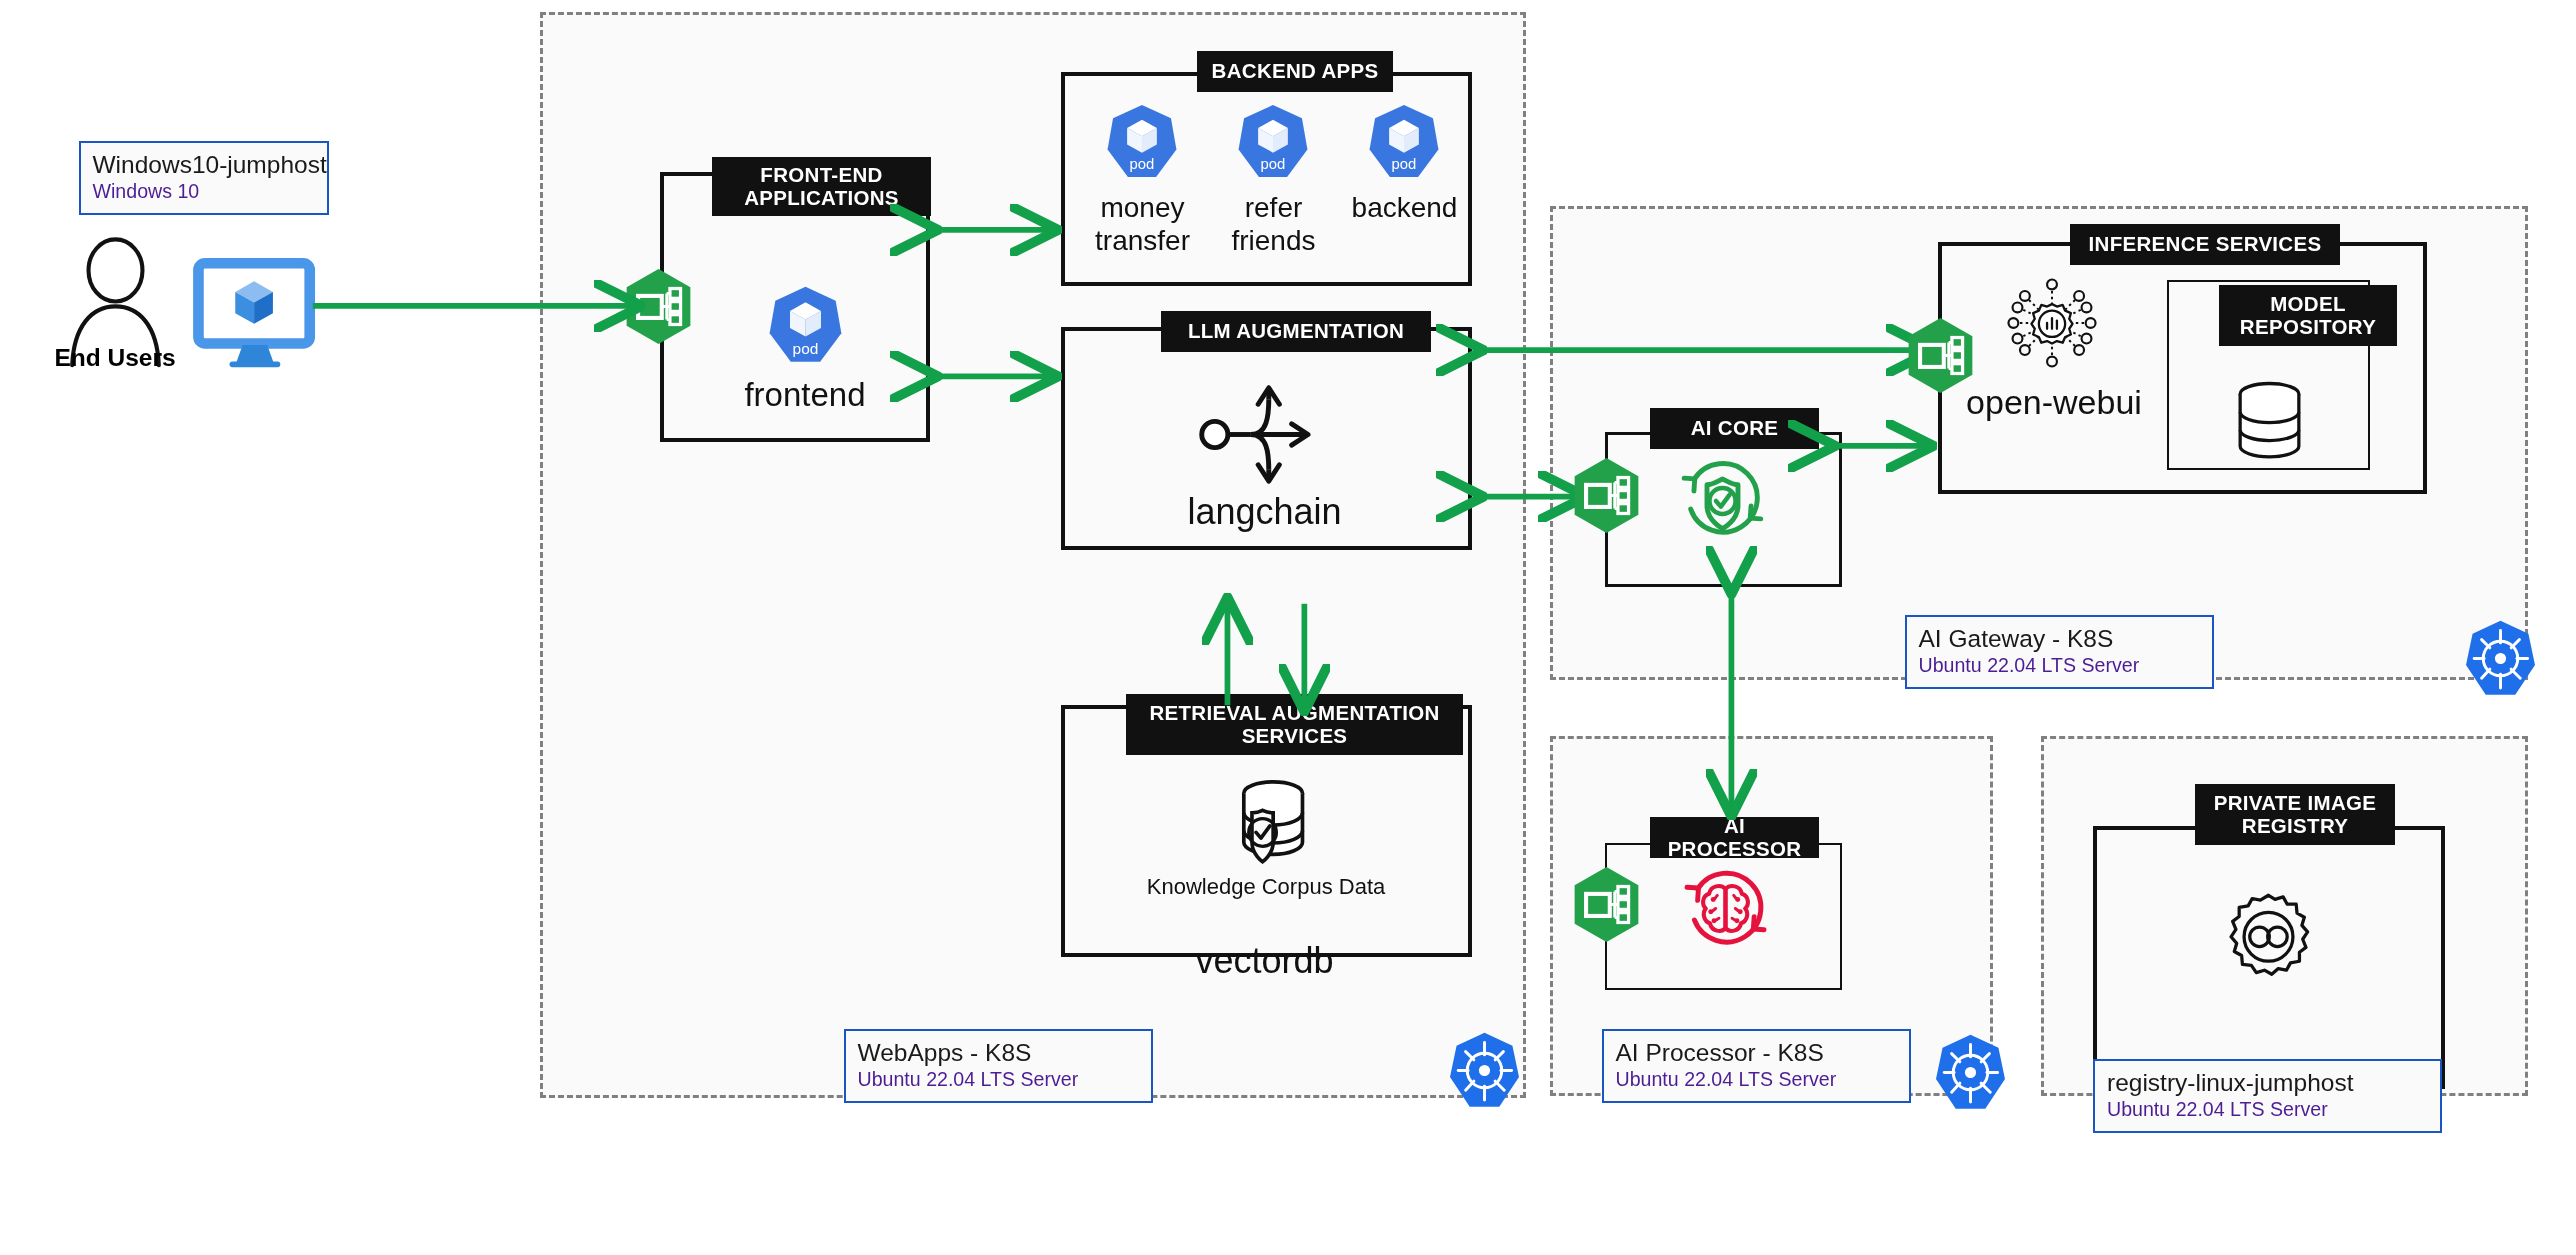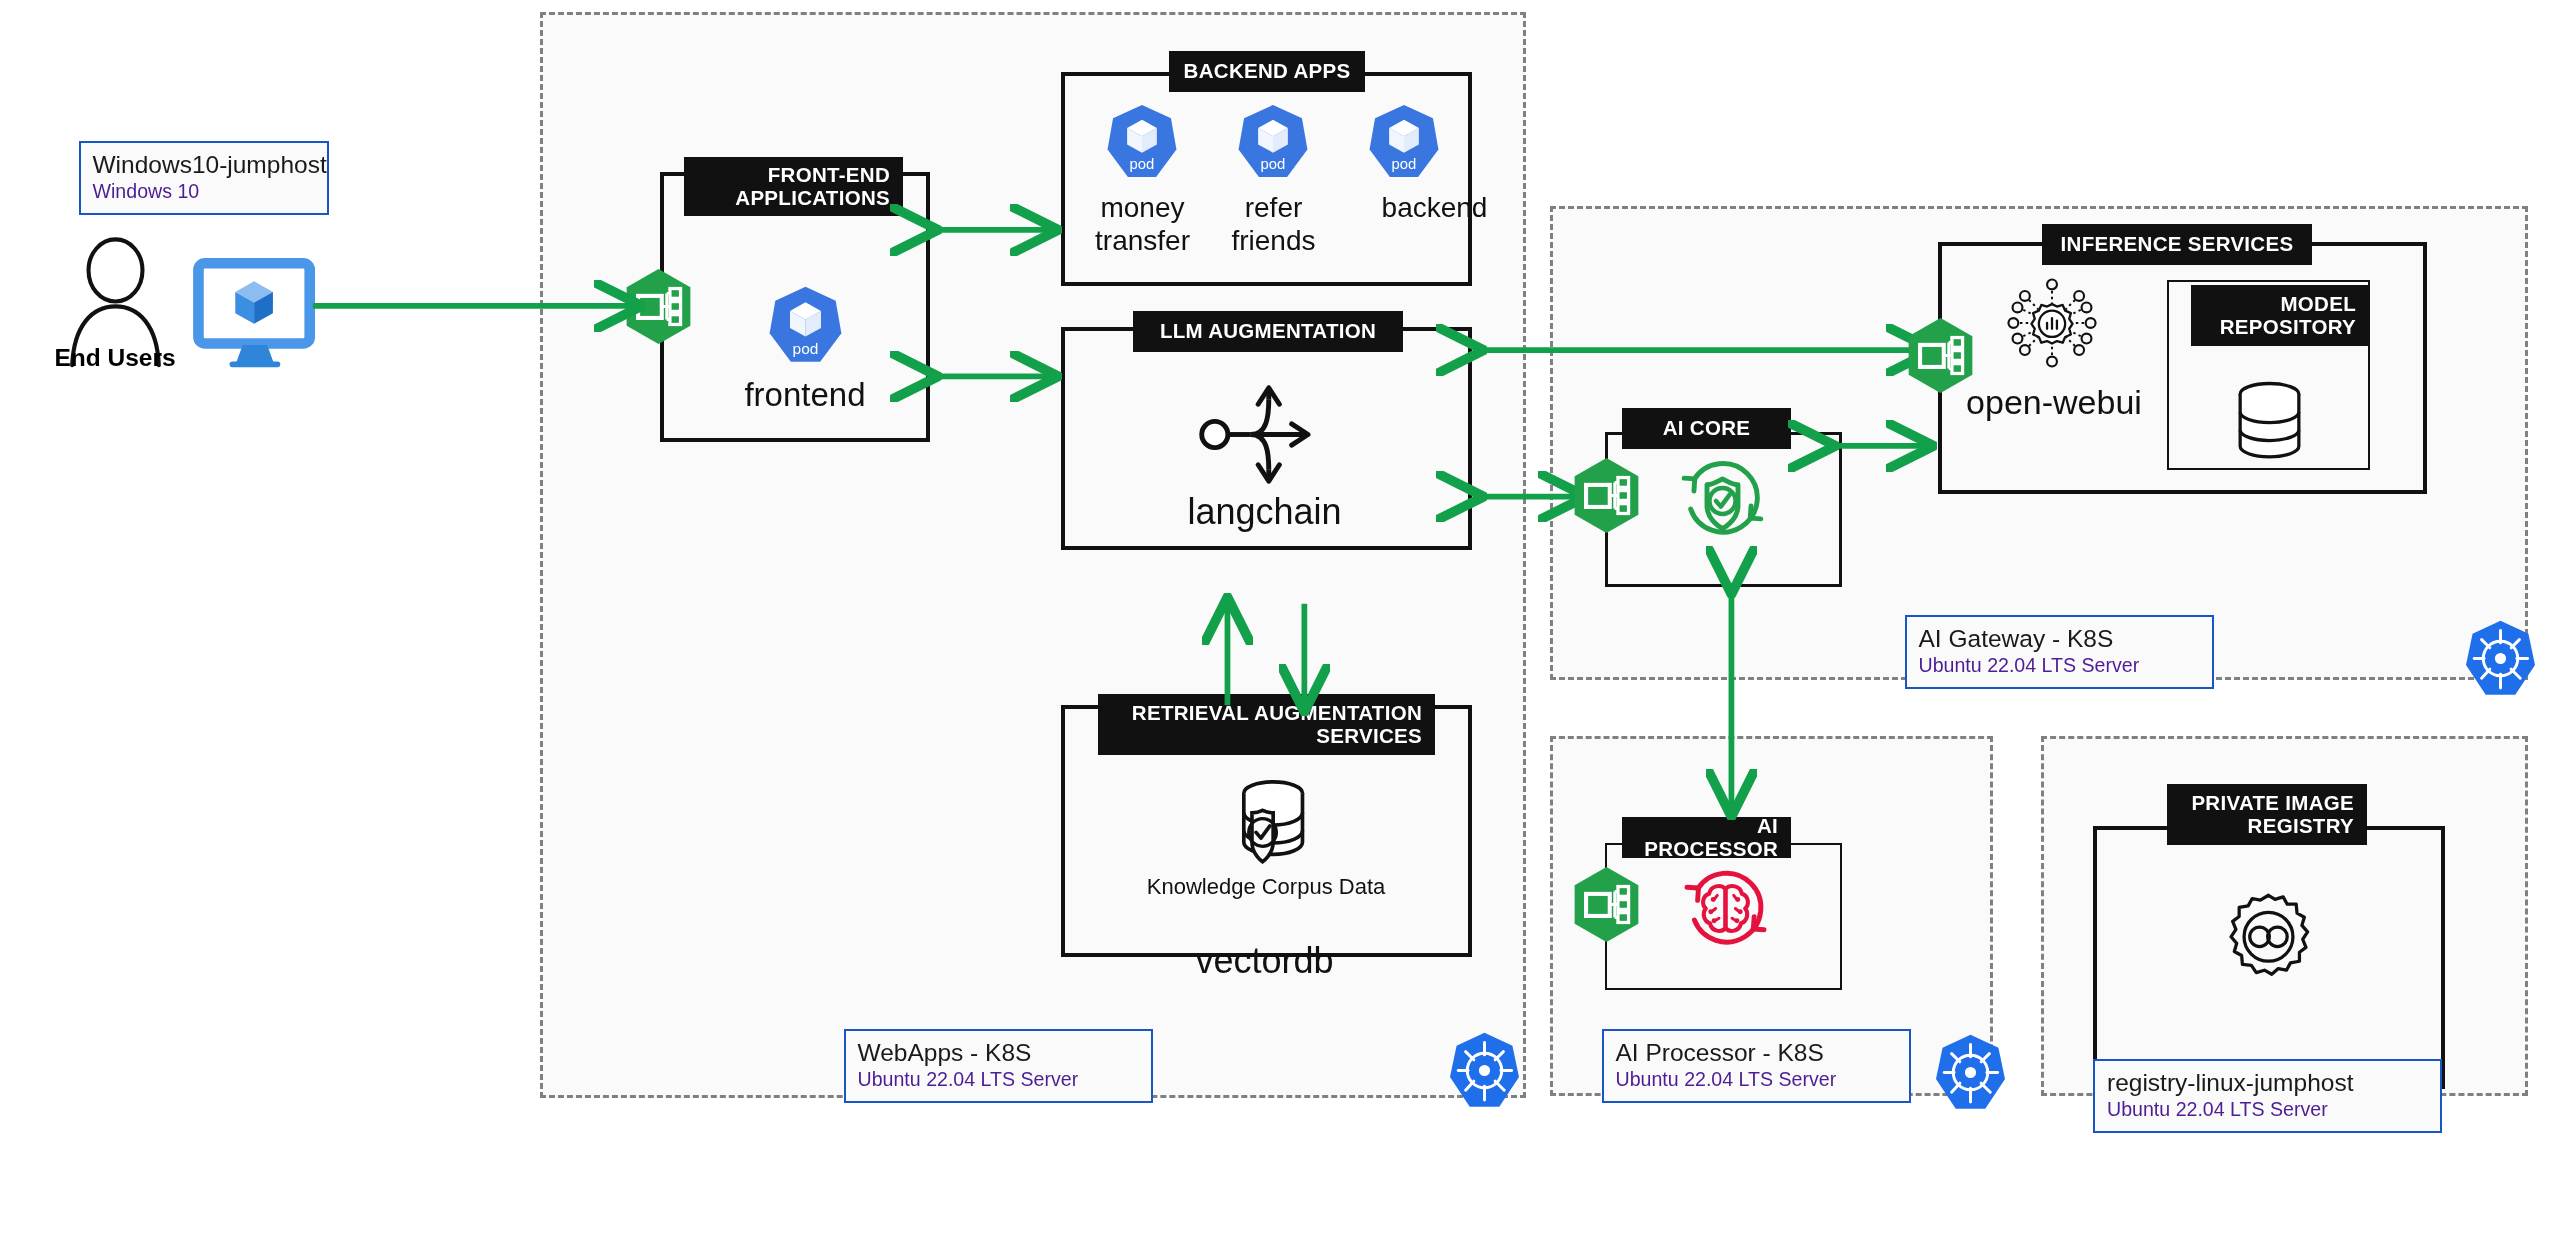--- a/index.html
+++ b/index.html
@@ -10,22 +10,22 @@
 
   
   .zone{position:absolute;border:3.3px dashed #808080;background:#fafafa;}
 
   
   .compbox{position:absolute;border:4.9px solid #111;background:#fafafa;box-sizing:border-box;}
   .compbox.thin{border-width:3.3px;}
 
   
   .plate{position:absolute;background:#111;color:#fff;display:flex;align-items:center;
-         justify-content:center;text-align:right;font-weight:bold;letter-spacing:0.3px;
-         line-height:1.12;z-index:6;padding:4.9px 13px;box-sizing:border-box;}
+         justify-content:center;text-align:center;font-weight:bold;letter-spacing:0.3px;
+         line-height:1.12;z-index:6;padding:4.9px 13px;box-sizing:border-box;margin-left:28px;}
 
   
   .hostlabel{position:absolute;border:2.5px solid #1a55c4;background:#fafafa;
              box-sizing:border-box;padding:8.2px 11.5px 9.8px 11.5px;z-index:30;}
   .hostlabel .l1{font-size:24.5px;color:#1a1a1a;line-height:1.18;white-space:nowrap;}
   .hostlabel .l2{font-size:19.6px;color:#4c1d95;line-height:1.2;white-space:nowrap;}
   .pod-name{font-size:28px;line-height:1.18;text-align:center;color:#111;}
   .big-name{font-size:33px;line-height:1.15;text-align:center;color:#111;}
   .small-name{font-size:22px;line-height:1.2;text-align:center;color:#111;}
   .bold-cap{font-weight:bold;font-size:24.5px;color:#000;}
@@ -163,21 +163,21 @@
     <svg width="72" height="79" viewBox="0 0 92 100">
       <path d="M46,2 L83,19 L90,59 L64,94 L28,94 L2,59 L9,19 Z" fill="#3a76df"></path>
       <g transform="translate(46,42)">
         <path d="M0,-21 L19,-10.5 L0,0 L-19,-10.5 Z" fill="#fff"></path>
         <path d="M-19,-10.5 L0,0 L0,21 L-19,10.5 Z" fill="#fff" opacity=".93"></path>
         <path d="M19,-10.5 L0,0 L0,21 L19,10.5 Z" fill="#fff" opacity=".86"></path>
       </g>
       <text x="46" y="84" text-anchor="middle" fill="#fff" font-size="19" font-family="Liberation Sans, sans-serif">pod</text>
     </svg>
   </div>
-  <div class="abs pod-name" style="left:1377px;top:191px;width:115px;">backend</div>
+  <div class="abs pod-name" style="left:1347px;top:191px;width:115px;">backend</div>
 
   <div class="compbox" style="left:1061px;top:327px;width:411px;height:223px;"></div>
   <div class="plate" style="left:1133px;top:311px;width:270px;height:41px;font-size:20.5px;">LLM AUGMENTATION</div>
 
   <div class="abs" style="left:1200px;top:383px;width:131px;height:103px;">
     <svg width="131" height="103" viewBox="0 0 160 126">
       <circle cx="18" cy="63" r="16" fill="#fff" stroke="#111" stroke-width="6"></circle>
       <path d="M34,63 L62,63" stroke="#111" stroke-width="6" fill="none"></path>
       <path d="M62,63 C82,63 84,40 84,20" stroke="#111" stroke-width="6" fill="none"></path>
       <path d="M84,6 L71,26 M84,6 L97,26" stroke="#111" stroke-width="6" fill="none" stroke-linecap="round"></path>

